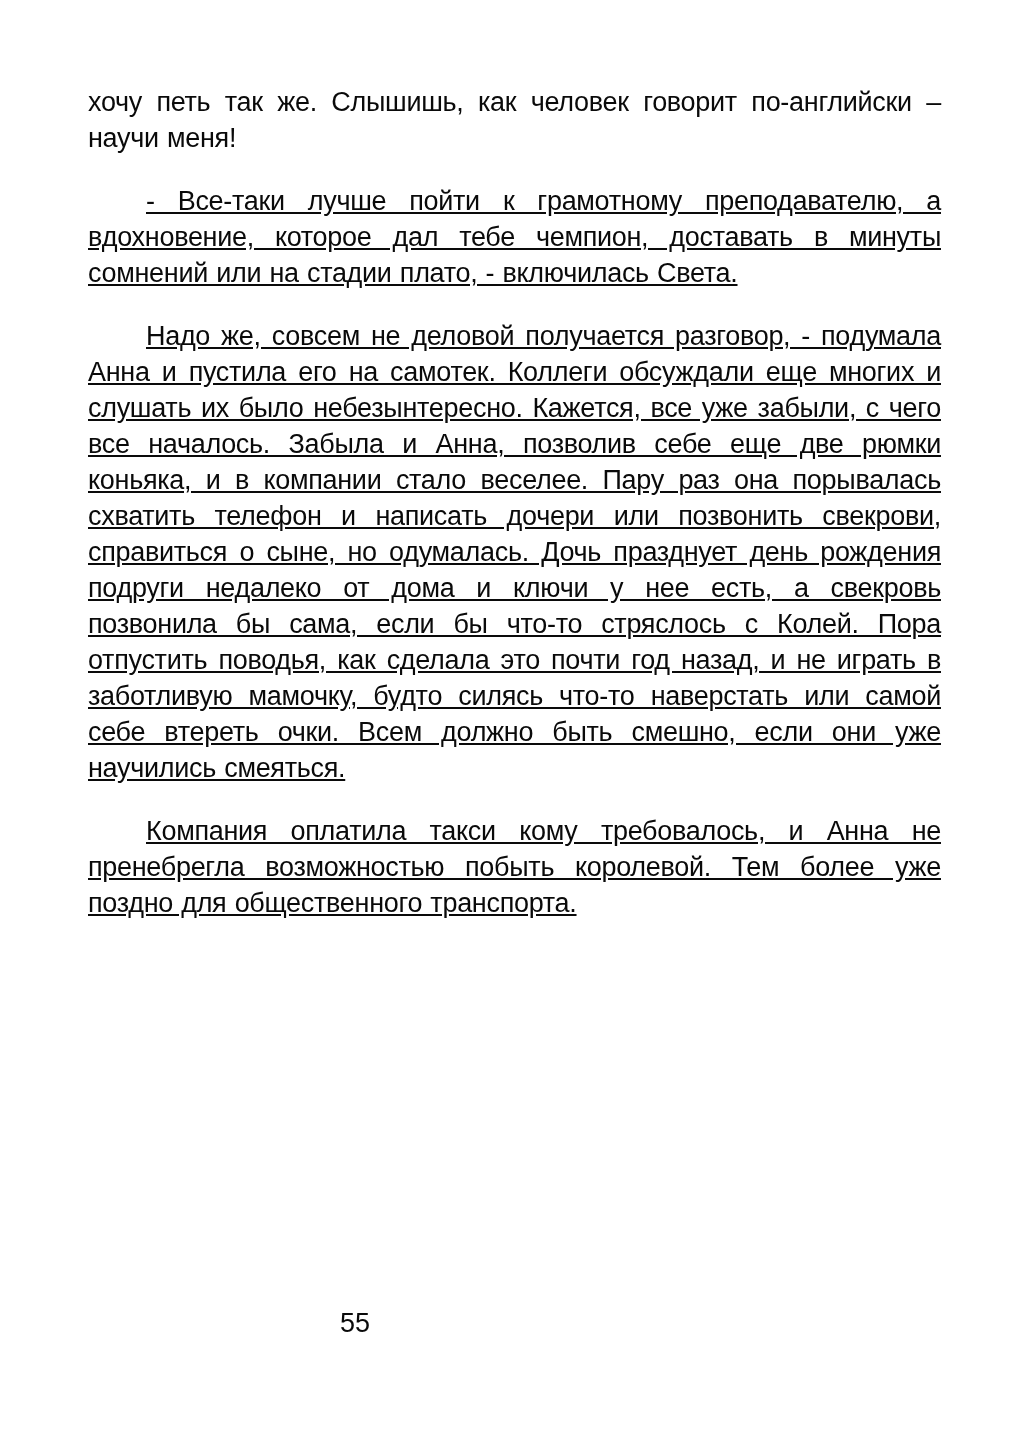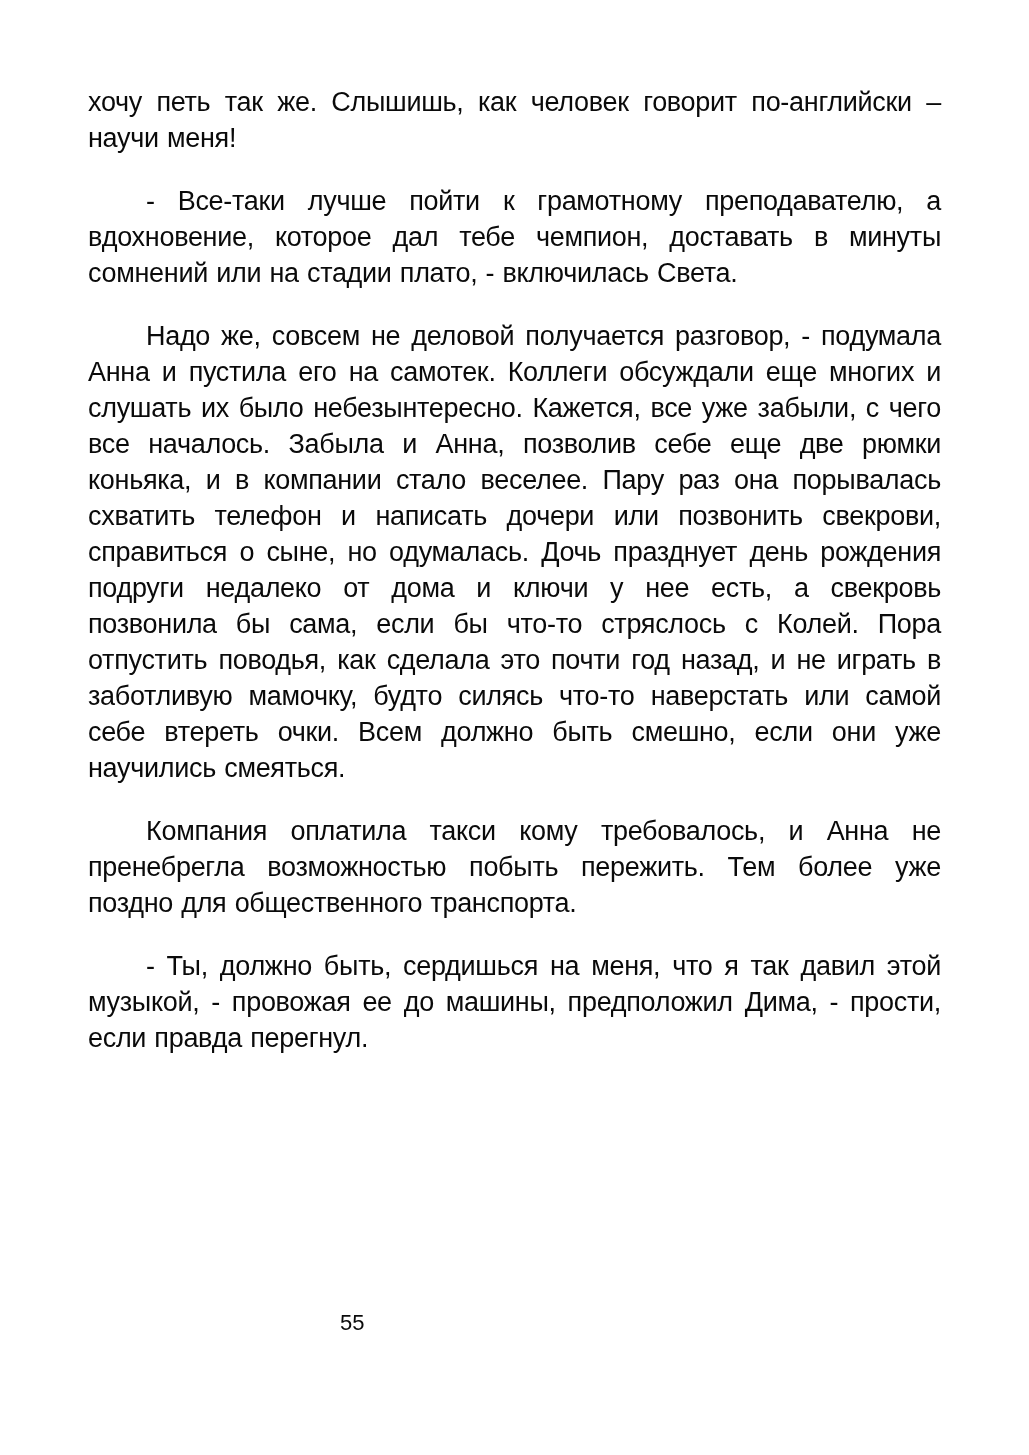--- a/index.html
+++ b/index.html
@@ -21,33 +21,33 @@
   .page p {
     margin: 0 0 27px 0;
     font-size: 27px;
     line-height: 36px;
     text-align: justify;
     letter-spacing: -0.3px;
     word-spacing: 1px;
   }
   .page p.indent {
     text-indent: 58px;
+    text-decoration: underline;
   }
   .page-number {
     position: absolute;
     top: 1305px;
     left: 340px;
-    font-size: 22px;
+    font-size: 27px;
     line-height: 36px;
     letter-spacing: 0;
   }
 </style>
 </head>
 <body>
 
 <div class="page">
   <p>хочу петь так же. Слышишь, как человек говорит по-английски – научи меня!</p>
   <p class="indent">- Все-таки лучше пойти к грамотному преподавателю, а вдохновение, которое дал тебе чемпион, доставать в минуты сомнений или на стадии плато, - включилась Света.</p>
   <p class="indent">Надо же, совсем не деловой получается разговор, - подумала Анна и пустила его на самотек. Коллеги обсуждали еще многих и слушать их было небезынтересно. Кажется, все уже забыли, с чего все началось. Забыла и Анна, позволив себе еще две рюмки коньяка, и в компании стало веселее. Пару раз она порывалась схватить телефон и написать дочери или позвонить свекрови, справиться о сыне, но одумалась. Дочь празднует день рождения подруги недалеко от дома и ключи у нее есть, а свекровь позвонила бы сама, если бы что-то стряслось с Колей. Пора отпустить поводья, как сделала это почти год назад, и не играть в заботливую мамочку, будто силясь что-то наверстать или самой себе втереть очки. Всем должно быть смешно, если они уже научились смеяться.</p>
-  <p class="indent">Компания  оплатила такси кому требовалось, и Анна не пренебрегла возможностью побыть пережить. Тем более уже поздно для общественного транспорта.</p>
-  <p class="indent">- Ты, должно быть, сердишься на меня, что я так давил этой музыкой, - провожая ее до машины, предположил Дима, - прости, если правда перегнул.</p>
+  <p class="indent">Компания  оплатила такси кому требовалось, и Анна не пренебрегла возможностью побыть королевой. Тем более уже поздно для общественного транспорта.</p>
   <div class="page-number">55</div>
 </div>
 
 </body></html>

